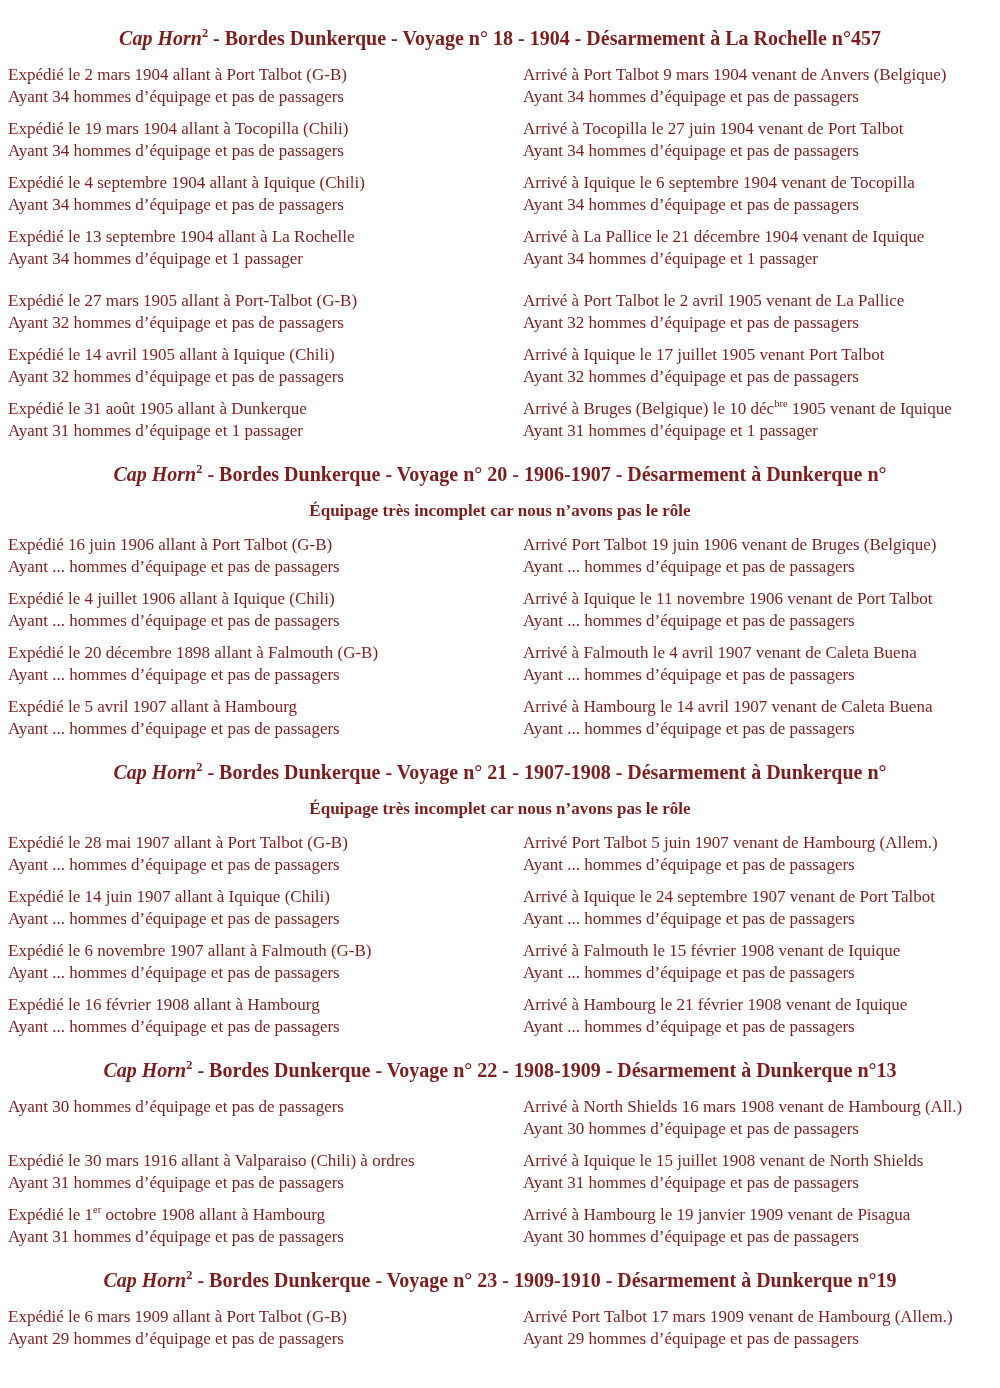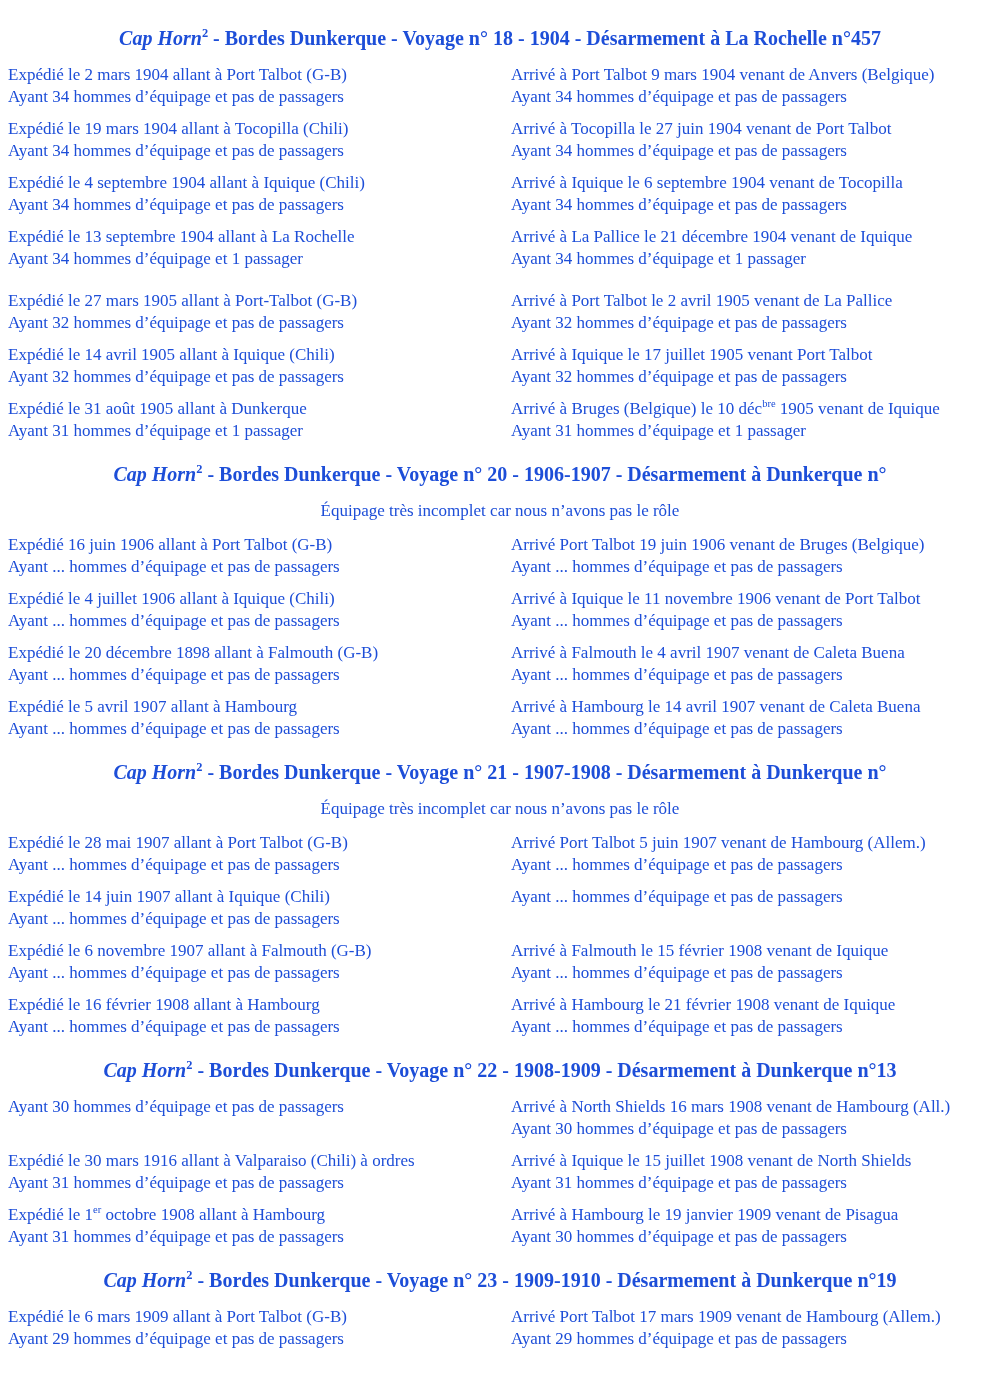--- a/index.html
+++ b/index.html
@@ -5,21 +5,21 @@
   html, body {
     margin: 0;
     padding: 0;
     background: #ffffff;
   }
   .page {
     width: 1000px;
     height: 1388px;
     box-sizing: border-box;
     background: #ffffff;
-    color: #1d4ed8;
+    color: #7f1d1d;
     font-family: "Liberation Serif", "DejaVu Serif", serif;
     padding: 26px 8px 0 8px;
     overflow: hidden;
   }
   .voyage-section {
     margin-top: 20px;
   }
   .voyage-section:first-child {
     margin-top: 0;
   }
@@ -37,26 +37,27 @@
   .voyage-header sup {
     font-size: 0.62em;
     font-weight: bold;
     line-height: 0;
   }
   .subtitle {
     font-size: 17px;
     line-height: 22px;
     text-align: center;
     margin: 0 0 12px 0;
-    font-weight: normal;
+    font-weight: bold;
   }
   .entry {
     display: grid;
     grid-template-columns: 503px 1fr;
     margin-bottom: 10px;
+    gap: 12px;
   }
   .line {
     font-size: 17px;
     line-height: 22px;
     white-space: nowrap;
   }
   .line sup {
     font-size: 0.62em;
     line-height: 0;
   }
@@ -197,20 +198,21 @@
             <div class="line">Arrivé Port Talbot 5 juin 1907 venant de Hambourg (Allem.)</div>
             <div class="line">Ayant ... hommes d’équipage et pas de passagers</div>
           </div>
         </div>
         <div class="entry">
           <div class="cell">
             <div class="line">Expédié le 14 juin 1907 allant à Iquique (Chili)</div>
             <div class="line">Ayant ... hommes d’équipage et pas de passagers</div>
           </div>
           <div class="cell">
+            <div class="line">Arrivé à Iquique le 24 septembre 1907 venant de Port Talbot</div>
             <div class="line">Ayant ... hommes d’équipage et pas de passagers</div>
           </div>
         </div>
         <div class="entry">
           <div class="cell">
             <div class="line">Expédié le 6 novembre 1907 allant à Falmouth (G-B)</div>
             <div class="line">Ayant ... hommes d’équipage et pas de passagers</div>
           </div>
           <div class="cell">
             <div class="line">Arrivé à Falmouth le 15 février 1908 venant de Iquique</div>

